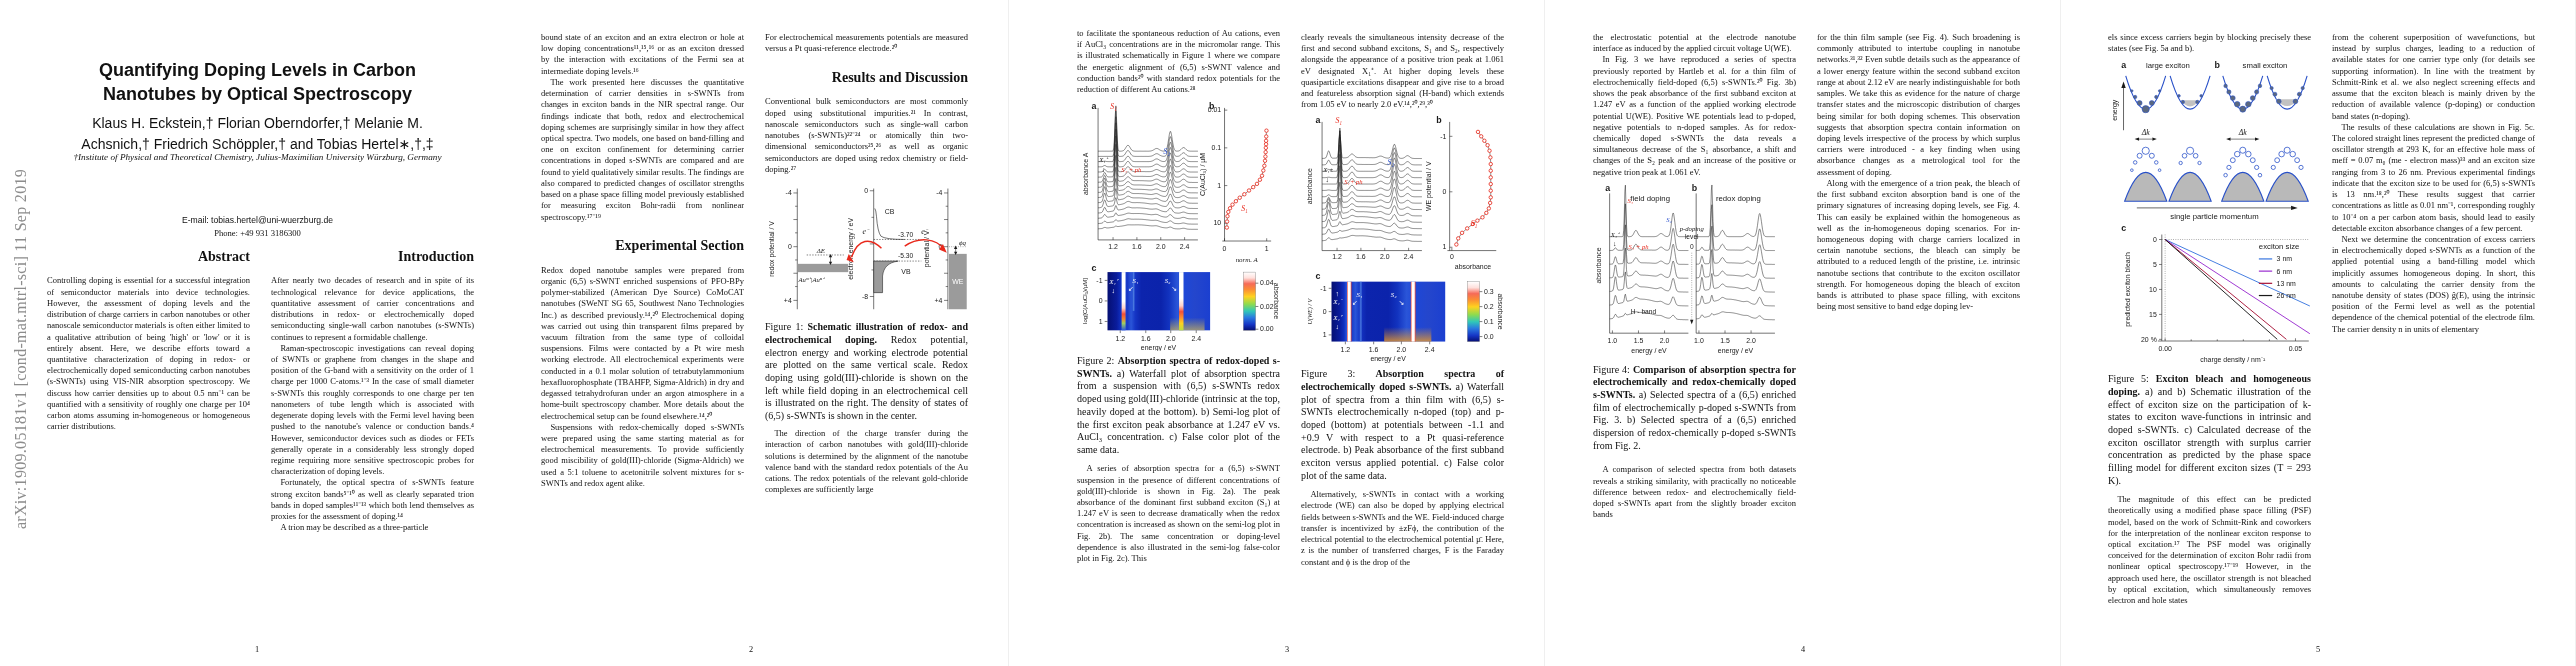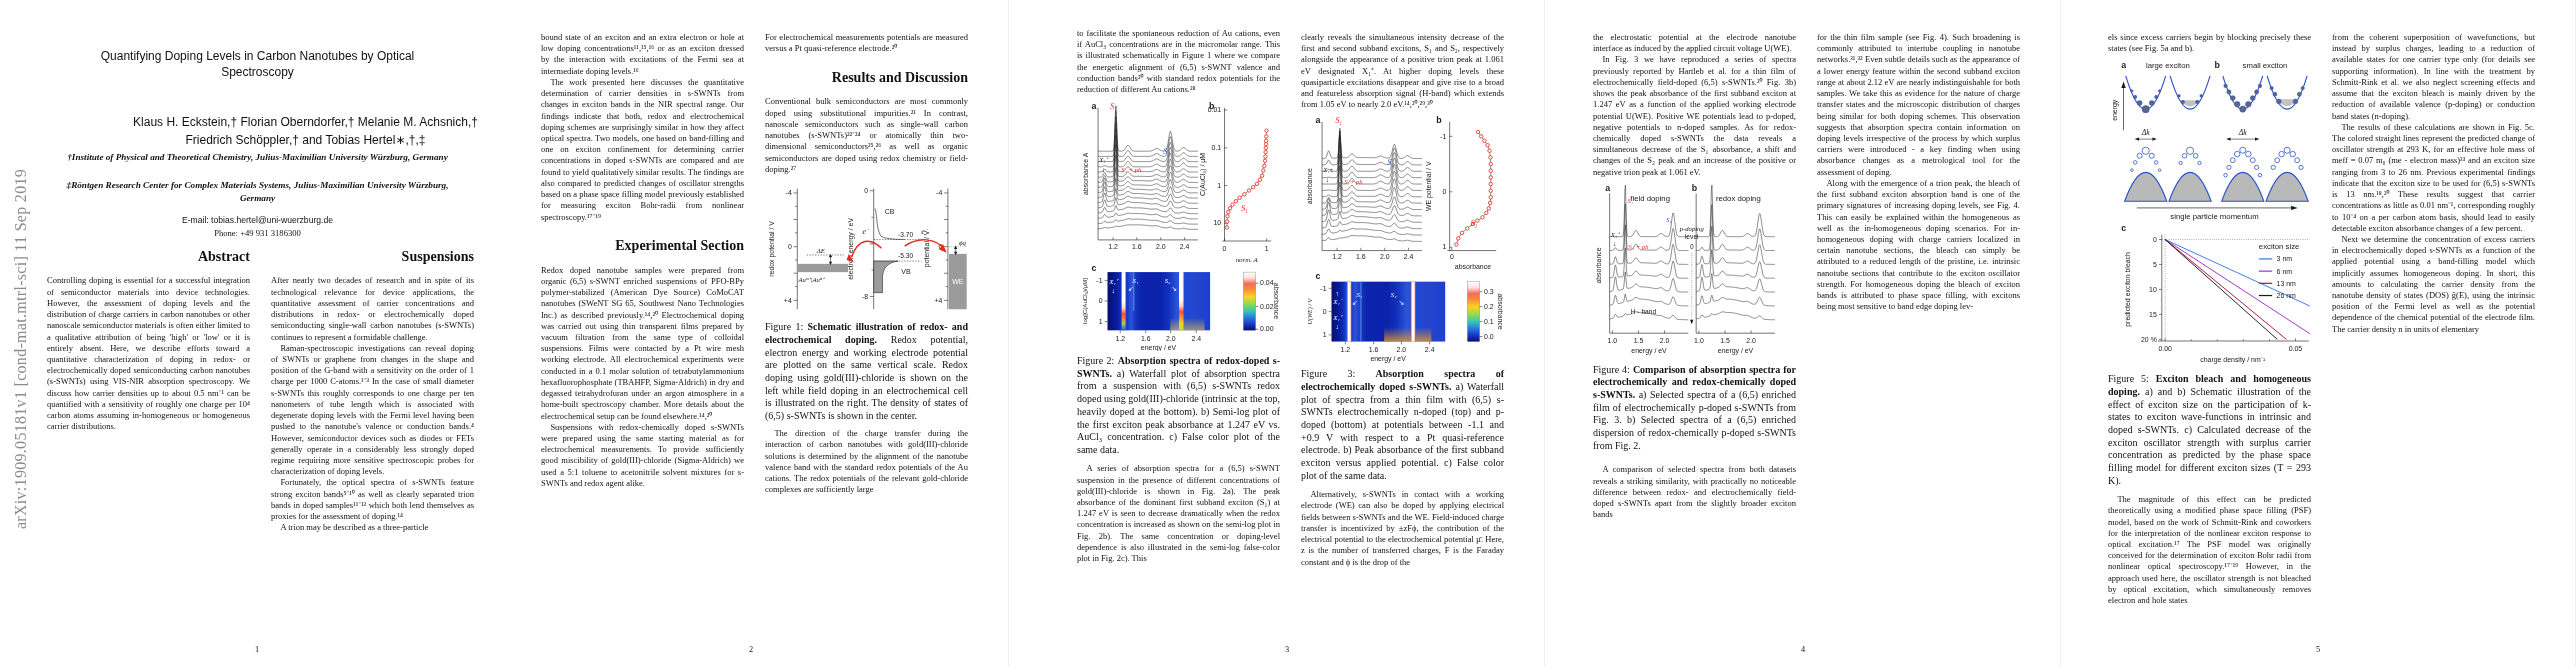--- a/index.html
+++ b/index.html
@@ -1,21 +1,21 @@
 <!DOCTYPE html>
 <html style="font-size:9px"><head>
 <meta charset="utf-8">
 <style>
   html,body{margin:0;padding:0;background:#fff;}
   .canvas{position:relative;width:2576px;height:667px;background:#fff;font-family:"Liberation Serif",serif;color:#111;}
   .page{position:absolute;top:0;width:515px;height:667px;background:#fff;overflow:hidden;border-right:0.6px solid #efefef;box-sizing:border-box;}
   .arxiv{position:absolute;left:-196px;top:340px;width:434px;text-align:center;transform:rotate(-90deg);color:#8c8c8c;font-size:16px;letter-spacing:0.3px;}
-  .title{position:absolute;left:91px;width:333px;top:49px;margin:0;text-align:center;font-family:"Liberation Sans",sans-serif;font-size:12px;font-weight:400;line-height:1.32;}
-  .authors{position:absolute;left:63px;width:389px;top:113px;text-align:center;font-family:"Liberation Sans",sans-serif;font-size:12px;line-height:1.5;margin-left:48px;}
-  .affil{position:absolute;left:63px;width:389px;text-align:center;font-style:italic;font-size:9.2px;line-height:1.4;font-weight:bold;}
+  .title{position:absolute;left:91px;width:333px;top:59px;margin:0;text-align:center;font-family:"Liberation Sans",sans-serif;font-size:18px;font-weight:700;line-height:1.32;}
+  .authors{position:absolute;left:63px;width:389px;top:113px;text-align:center;font-family:"Liberation Sans",sans-serif;font-size:14px;line-height:1.5;}
+  .affil{position:absolute;left:63px;width:389px;text-align:center;font-style:italic;font-size:9.2px;line-height:1.4;}
   .contact{position:absolute;left:52px;width:411px;text-align:center;font-family:"Liberation Sans",sans-serif;font-size:8.6px;}
   .contact.ph{font-family:"Liberation Serif",serif;}
   .col{position:absolute;width:203px;font-size:8.5px;line-height:1.32;text-align:justify;}
   .col p{margin:0;}
   .col p.ind{text-indent:9.4px;}
   h2.sec{font-size:14px;font-weight:700;margin:0 0 9px 0;text-align:right;}
   h2.sec.mid{margin-top:14.5px;}
   .cap{font-size:10px;line-height:1.27;margin-top:4.4px;}
   .capb{font-weight:700;}
   .figblock{margin:4.4px 0 1.1px 0;}
@@ -39,30 +39,29 @@
 </head>
 <body>
 
 <div class="canvas">
 
   <section class="page" style="left:0">
     <div class="arxiv">arXiv:1909.05181v1  [cond-mat.mtrl-sci]  11 Sep 2019</div>
     <h1 class="title">Quantifying Doping Levels in Carbon Nanotubes by Optical Spectroscopy</h1>
     <div class="authors">Klaus H. Eckstein,† Florian Oberndorfer,† Melanie M. Achsnich,† Friedrich Schöppler,† and Tobias Hertel∗,†,‡</div>
     <div class="affil" style="top:151px">†Institute of Physical and Theoretical Chemistry, Julius-Maximilian University Würzburg, Germany</div>
-    <div class="affil" style="top:179px">‡Röntgen Research Center for Complex Materials Systems, Julius-Maximilian University Würzburg, Germany</div>
     <div class="contact" style="top:215px">E-mail: tobias.hertel@uni-wuerzburg.de</div>
     <div class="contact ph" style="top:228px">Phone: +49 931 3186300</div>
 
     <div class="col" style="left:47px;top:248px">
       <h2 class="sec">Abstract</h2>
       <p>Controlling doping is essential for a successful integration of semiconductor materials into device technologies. However, the assessment of doping levels and the distribution of charge carriers in carbon nanotubes or other nanoscale semiconductor materials is often either limited to a qualitative attribution of being 'high' or 'low' or it is entirely absent. Here, we describe efforts toward a quantitative characterization of doping in redox- or electrochemically doped semiconducting carbon nanotubes (s-SWNTs) using VIS-NIR absorption spectroscopy. We discuss how carrier densities up to about 0.5 nm⁻¹ can be quantified with a sensitivity of roughly one charge per 10⁴ carbon atoms assuming in-homogeneous or homogeneous carrier distributions.</p>
     </div>
     <div class="col" style="left:271px;top:248px">
-      <h2 class="sec">Suspensions</h2>
+      <h2 class="sec">Introduction</h2>
       <p>After nearly two decades of research and in spite of its technological relevance for device applications, the quantitative assessment of carrier concentrations and distributions in redox- or electrochemically doped semiconducting single-wall carbon nanotubes (s-SWNTs) continues to represent a formidable challenge.</p>
       <p class="ind">Raman-spectroscopic investigations can reveal doping of SWNTs or graphene from changes in the shape and position of the G-band with a sensitivity on the order of 1 charge per 1000 C-atoms.¹⁻³ In the case of small diameter s-SWNTs this roughly corresponds to one charge per ten nanometers of tube length which is associated with degenerate doping levels with the Fermi level having been pushed to the nanotube's valence or conduction bands.⁴ However, semiconductor devices such as diodes or FETs generally operate in a considerably less strongly doped regime requiring more sensitive spectroscopic probes for characterization of doping levels.</p>
       <p class="ind">Fortunately, the optical spectra of s-SWNTs feature strong exciton bands⁵⁻¹⁰ as well as clearly separated trion bands in doped samples¹¹⁻¹³ which both lend themselves as proxies for the assessment of doping.¹⁴</p>
       <p class="ind">A trion may be described as a three-particle</p>
     </div>
     <div class="pagenum">1</div>
   </section>
 
   <section class="page" style="left:494px">
     <div class="col" style="left:47px;top:32px">

